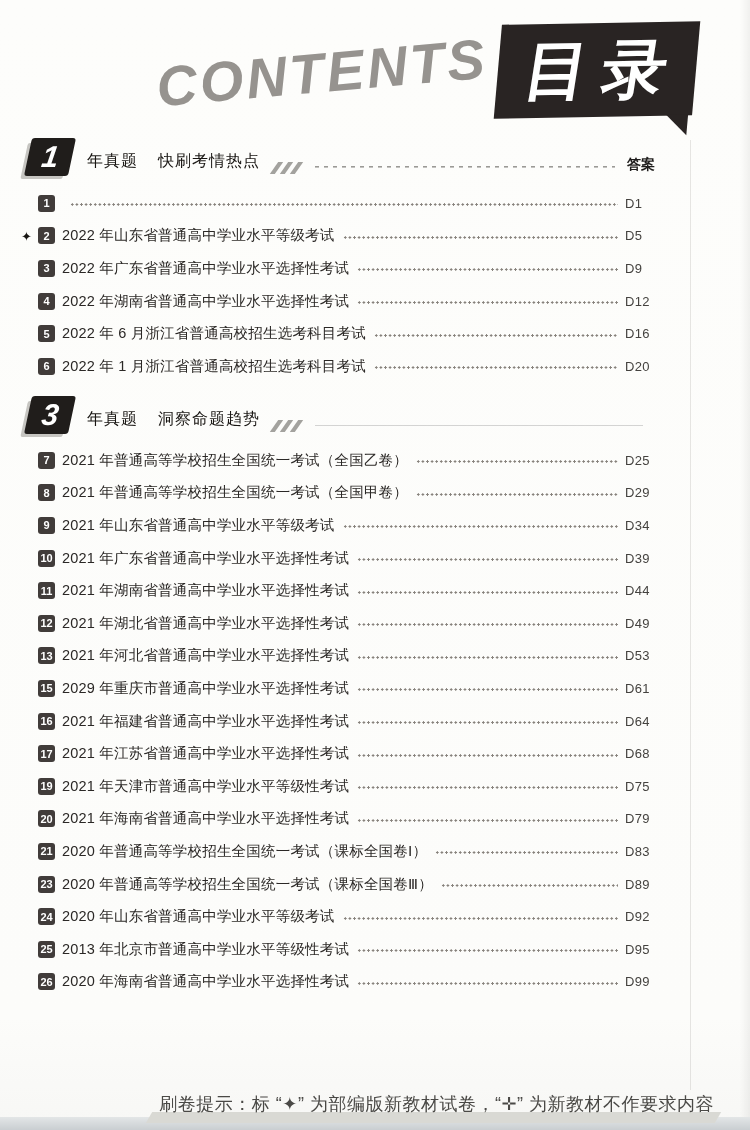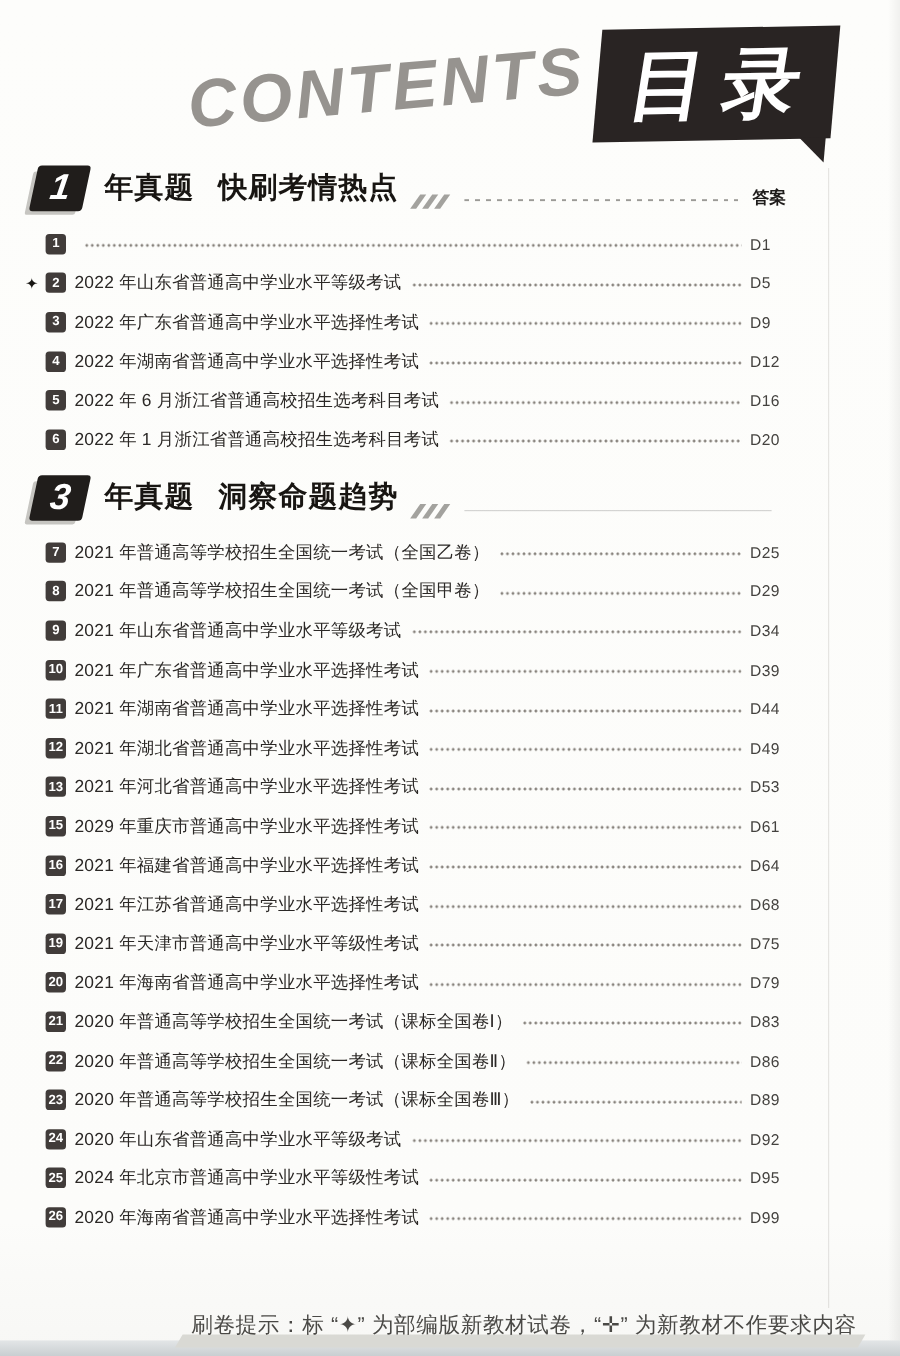--- a/index.html
+++ b/index.html
@@ -68,21 +68,21 @@
     border-radius:3px;
     box-shadow:-4px 4px 0 -1px #c6c5c1;
     display:flex;align-items:center;justify-content:center;
   }
   .sec-badge span{
     color:#fff;font-size:30px;font-weight:900;font-style:italic;
     transform:skewX(4deg);
   }
   .sec-title{
     position:relative;
-    font-size:24px;font-weight:700;color:#181512;
+    font-size:16px;font-weight:400;color:#181512;
     letter-spacing:1px;white-space:nowrap;
     padding-bottom:4px;
     text-align:right;
   }
   .sec-title::after{
     content:"";position:absolute;z-index:-1;
     left:0;right:-16px;bottom:-2px;height:9px;
     background:#c9c8c4;
     transform:skewX(-35deg);
   }
@@ -342,48 +342,41 @@
   </div>
 
   <div class="row">
 
     <span class="num-badge">21</span>
     <span class="item-text">2020 年普通高等学校招生全国统一考试（课标全国卷Ⅰ）</span>
     <span class="leader"></span>
     <span class="page-code">D83</span>
   </div>
 
-  <div class="row">
-
-    <span class="num-badge">22</span>
-    <span class="item-text">2020 年普通高等学校招生全国统一考试（课标全国卷Ⅱ）</span>
-    <span class="leader"></span>
-    <span class="page-code">D86</span>
-  </div>
 
   <div class="row">
 
     <span class="num-badge">23</span>
     <span class="item-text">2020 年普通高等学校招生全国统一考试（课标全国卷Ⅲ）</span>
     <span class="leader"></span>
     <span class="page-code">D89</span>
   </div>
 
   <div class="row">
 
     <span class="num-badge">24</span>
     <span class="item-text">2020 年山东省普通高中学业水平等级考试</span>
     <span class="leader"></span>
     <span class="page-code">D92</span>
   </div>
 
   <div class="row">
 
     <span class="num-badge">25</span>
-    <span class="item-text">2024 年北京市普通高中学业水平等级性考试</span>
+    <span class="item-text">2013 年北京市普通高中学业水平等级性考试</span>
     <span class="leader"></span>
     <span class="page-code">D95</span>
   </div>
 
   <div class="row">
 
     <span class="num-badge">26</span>
     <span class="item-text">2020 年海南省普通高中学业水平选择性考试</span>
     <span class="leader"></span>
     <span class="page-code">D99</span>

